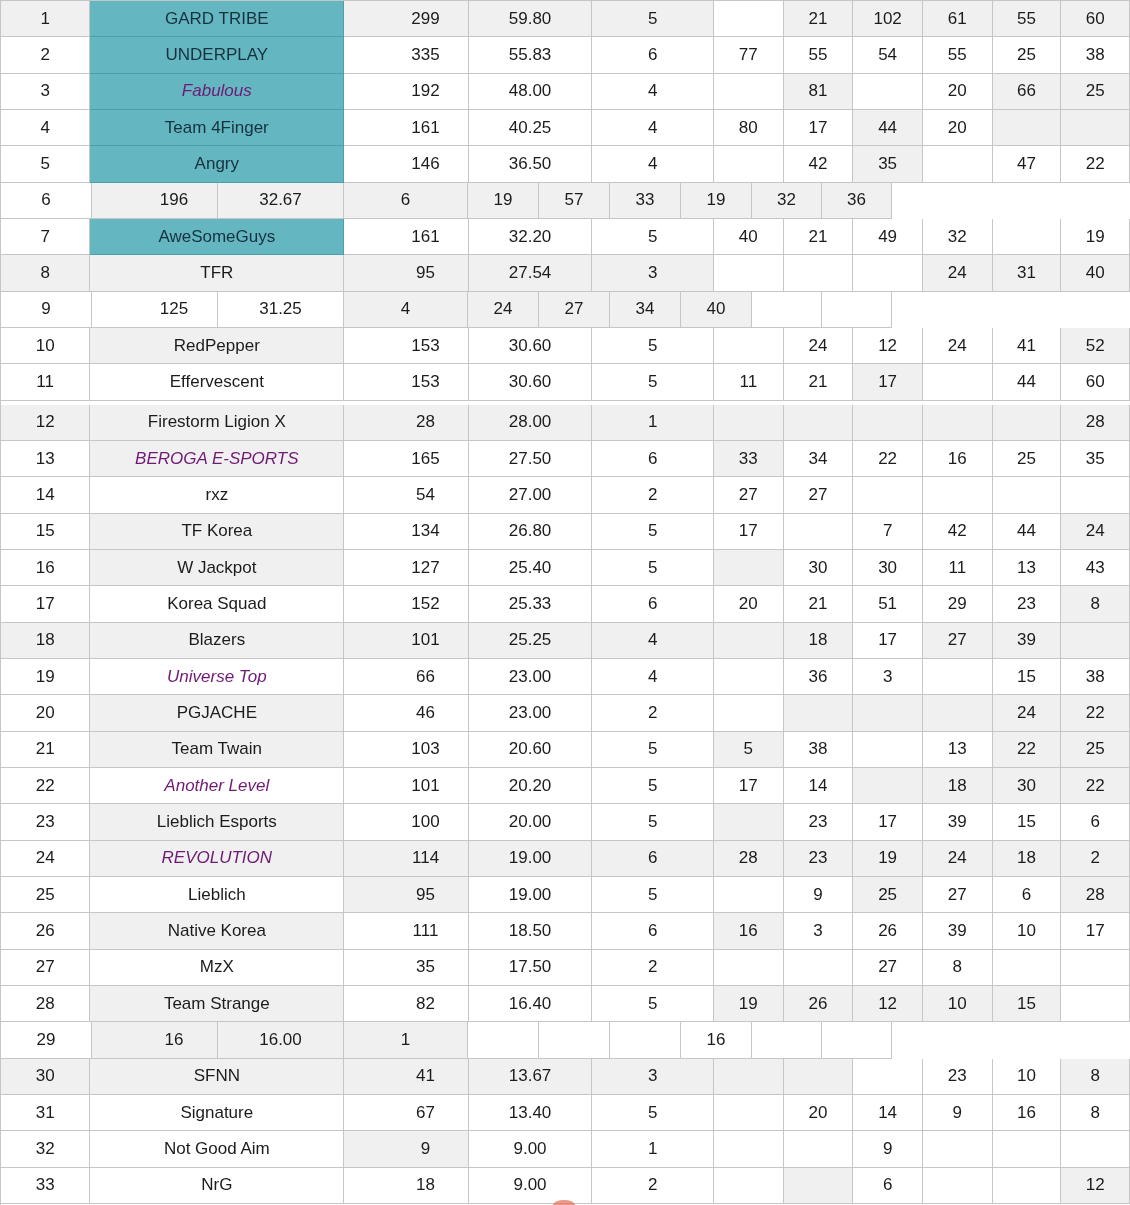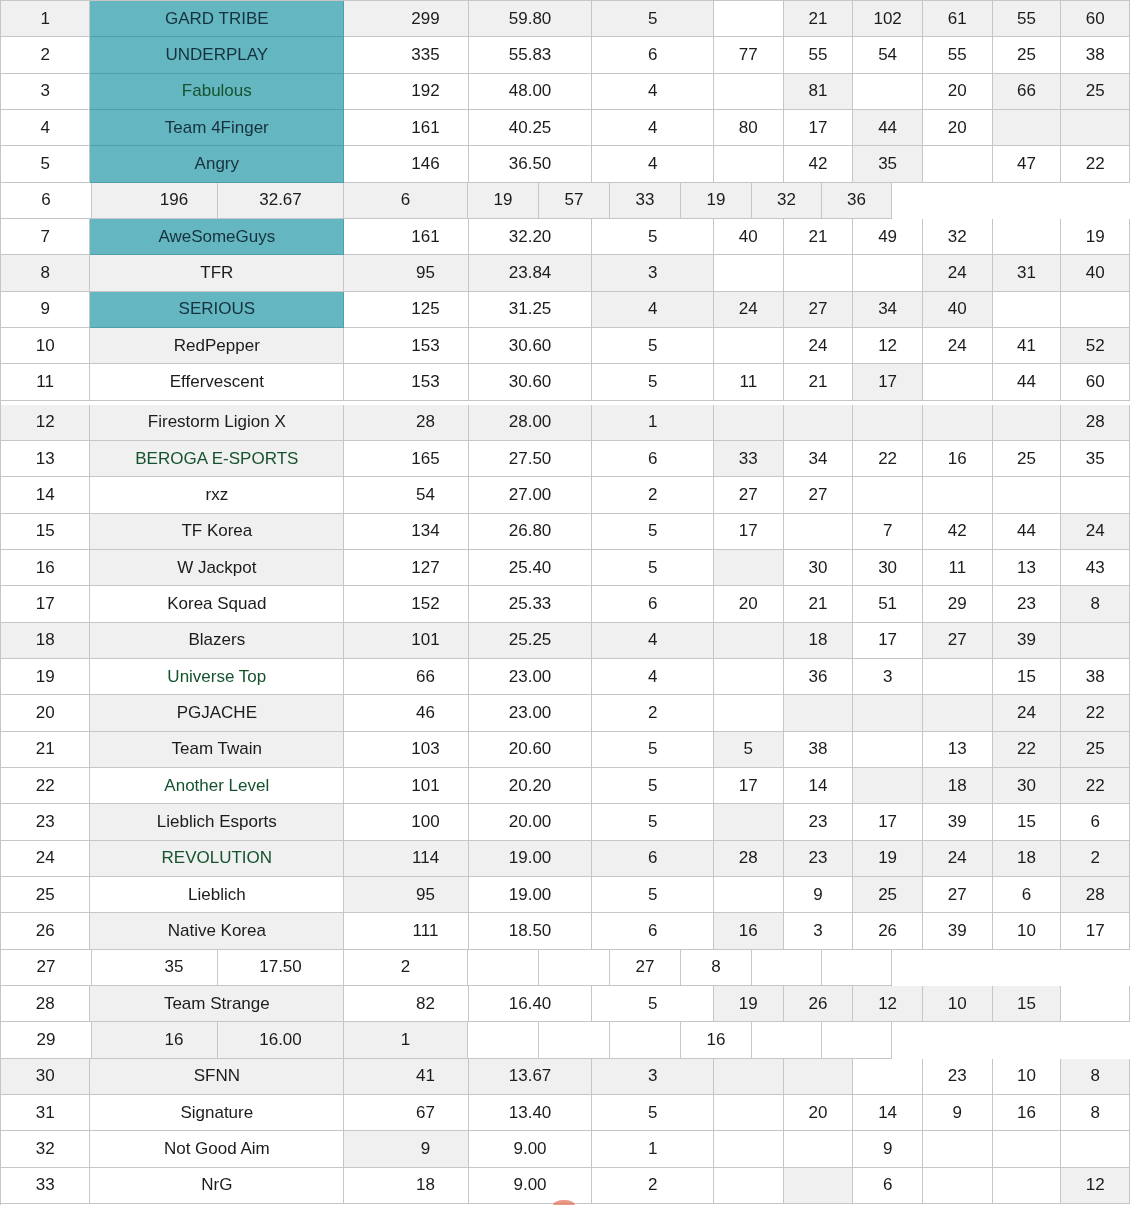--- a/index.html
+++ b/index.html
@@ -43,21 +43,21 @@
   .c5,.c6,.c7,.c8{width:71px;}
   .c9,.c10{width:70px;}
   .cell.shaded{background:#f0f0f0;}
   .cell.teal{
     background:#64b6c1;
     border-right-color:#4d9fab;
     border-bottom-color:#4d9fab;
     color:#16323e;
     font-weight:400;
   }
-  .cell.muted{color:#14532d;}
+  .cell.muted{color:#701a75;font-style:italic;}
   .split{
     height:4px;
     background:#ffffff;
   }
   .red-marker{
     position:absolute;
     left:552px;
     top:1199px;
     width:22px;
     height:10px;
@@ -158,32 +158,31 @@
       <div class="cell c6">21</div>
       <div class="cell c7">49</div>
       <div class="cell c8">32</div>
       <div class="cell c9"></div>
       <div class="cell c10">19</div>
     </div>
     <div class="row">
       <div class="cell c0 shaded">8</div>
       <div class="cell c1 shaded">TFR</div>
       <div class="cell c2 shaded">95</div>
-      <div class="cell c3 shaded">23.84</div>
+      <div class="cell c3 shaded">27.54</div>
       <div class="cell c4 shaded">3</div>
       <div class="cell c5"></div>
       <div class="cell c6"></div>
       <div class="cell c7"></div>
       <div class="cell c8 shaded">24</div>
       <div class="cell c9 shaded">31</div>
       <div class="cell c10 shaded">40</div>
     </div>
     <div class="row">
       <div class="cell c0">9</div>
-      <div class="cell c1 teal">SERIOUS</div>
       <div class="cell c2">125</div>
       <div class="cell c3">31.25</div>
       <div class="cell c4 shaded">4</div>
       <div class="cell c5 shaded">24</div>
       <div class="cell c6 shaded">27</div>
       <div class="cell c7 shaded">34</div>
       <div class="cell c8 shaded">40</div>
       <div class="cell c9"></div>
       <div class="cell c10"></div>
     </div>
@@ -404,20 +403,21 @@
       <div class="cell c4">6</div>
       <div class="cell c5 shaded">16</div>
       <div class="cell c6">3</div>
       <div class="cell c7">26</div>
       <div class="cell c8">39</div>
       <div class="cell c9">10</div>
       <div class="cell c10">17</div>
     </div>
     <div class="row">
       <div class="cell c0">27</div>
+      <div class="cell c1">MzX</div>
       <div class="cell c2">35</div>
       <div class="cell c3">17.50</div>
       <div class="cell c4">2</div>
       <div class="cell c5"></div>
       <div class="cell c6"></div>
       <div class="cell c7">27</div>
       <div class="cell c8">8</div>
       <div class="cell c9"></div>
       <div class="cell c10"></div>
     </div>

